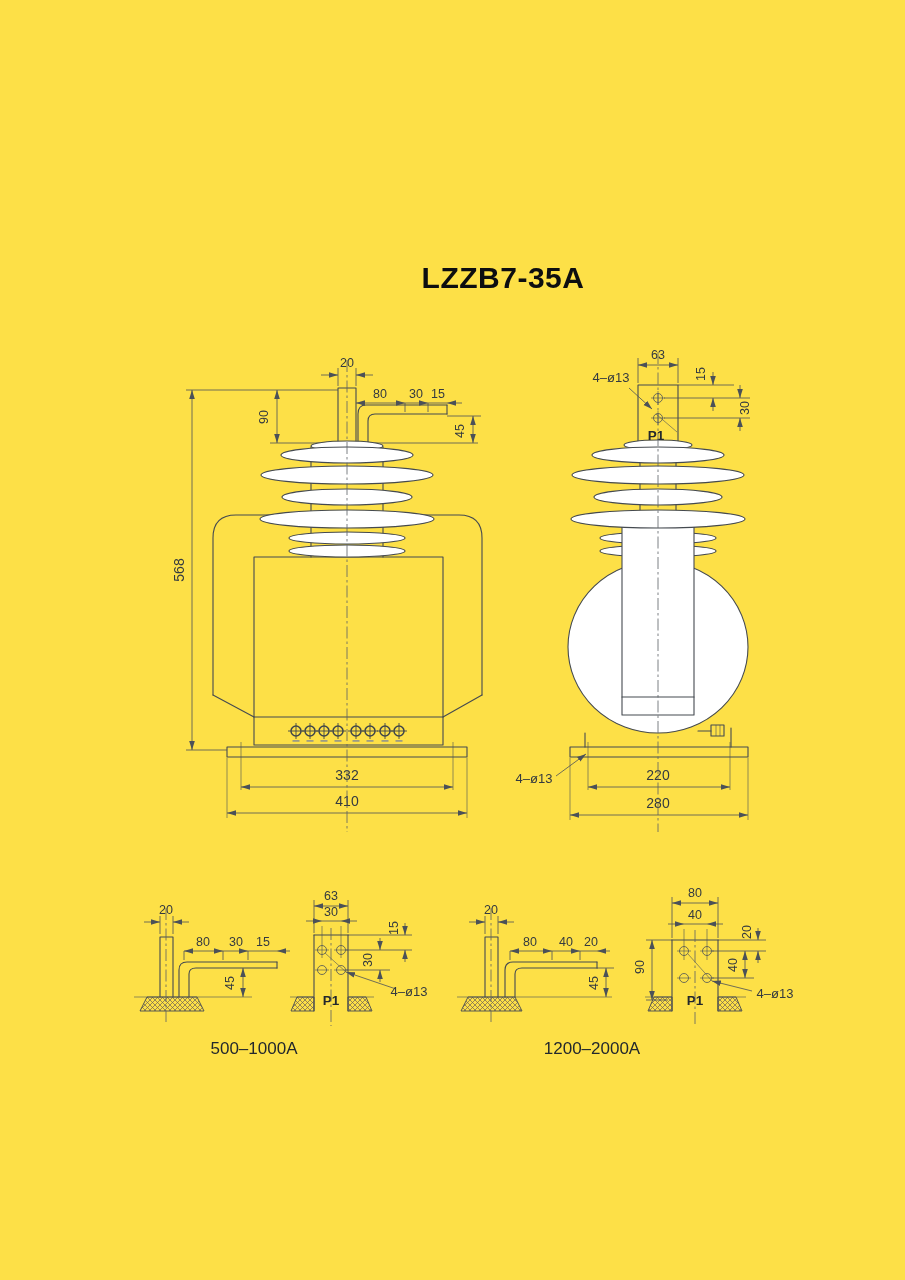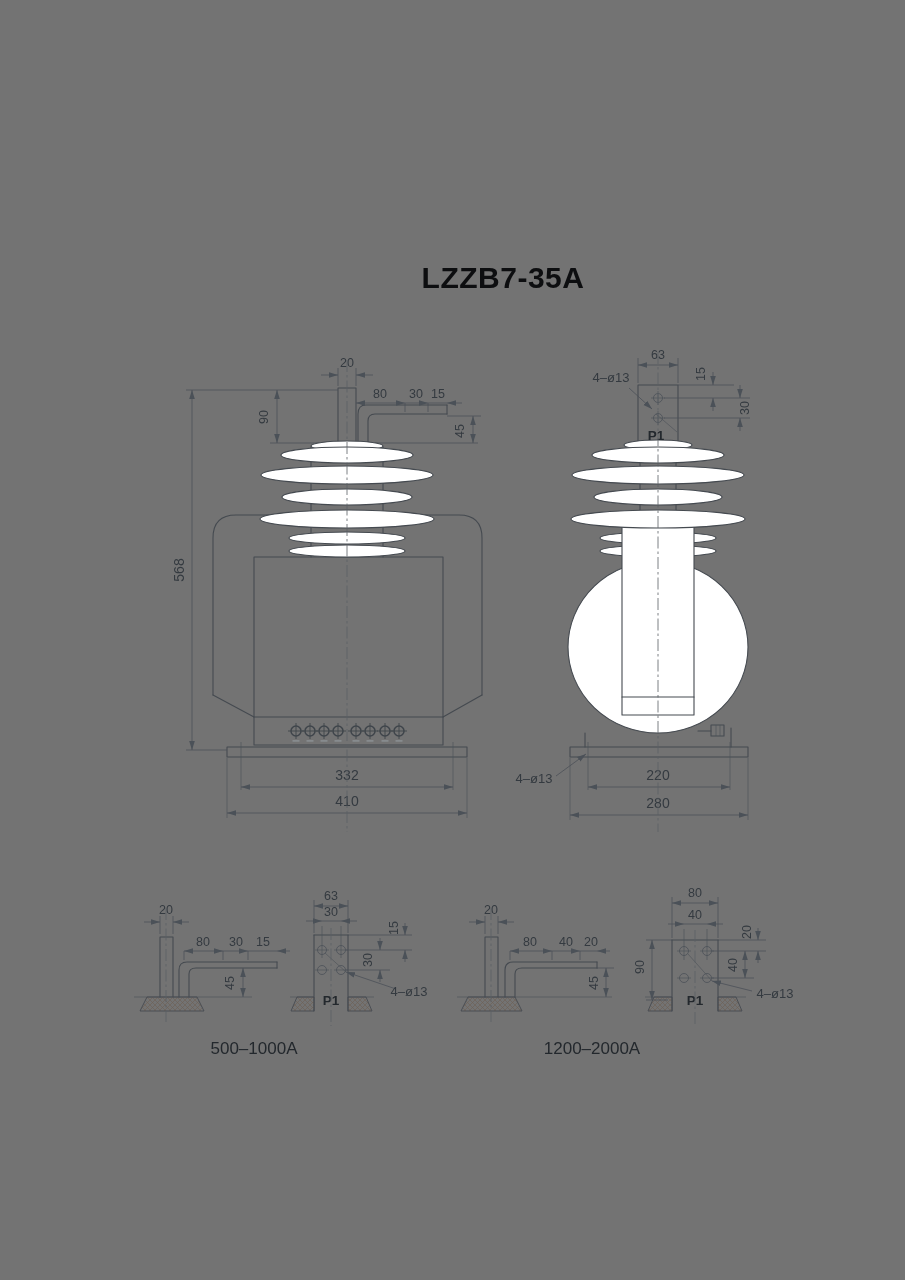--- a/index.html
+++ b/index.html
@@ -1,21 +1,21 @@
 <!DOCTYPE html>
 <html><head>
 <meta charset="utf-8">
 <style>
   :root{
     --line:#454a50;
     --dim:#4b5158;
     --txt:#343a40;
   }
   html,body{margin:0;padding:0;background:#ffffff;}
-  .page{width:905px;height:1280px;position:relative;background:#737373;overflow:hidden;}
+  .page{width:905px;height:1280px;position:relative;background:#fde047;overflow:hidden;}
   svg{display:block;}
   .ol{fill:none;stroke:var(--line);stroke-width:1.1;stroke-linejoin:round;stroke-linecap:round;}
   .fw{fill:#ffffff;stroke:var(--line);stroke-width:1.1;stroke-linejoin:round;}
   .dim{fill:none;stroke:var(--dim);stroke-width:0.8;}
   .thin{fill:none;stroke:var(--dim);stroke-width:0.6;}
   .cl{fill:none;stroke:#5a6065;stroke-width:0.8;stroke-dasharray:12 3 2.5 3;}
   .hatch{fill:url(#hatch);stroke:var(--line);stroke-width:0.9;}
   text{font-family:"Liberation Sans","DejaVu Sans",sans-serif;fill:var(--txt);}
   .dt{font-size:12.5px;text-anchor:middle;}
   .dt14{font-size:14px;text-anchor:middle;}

